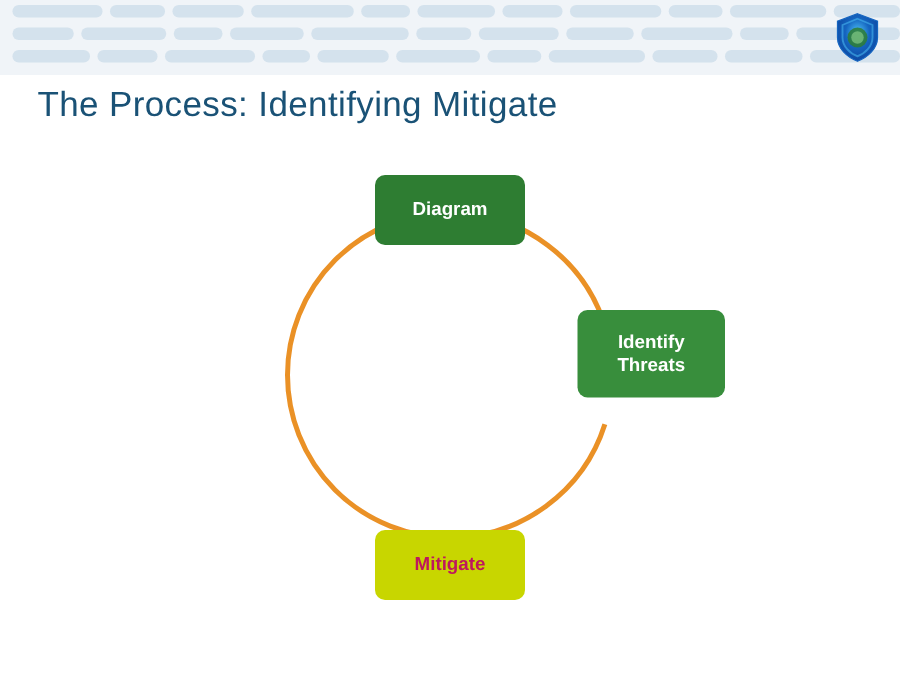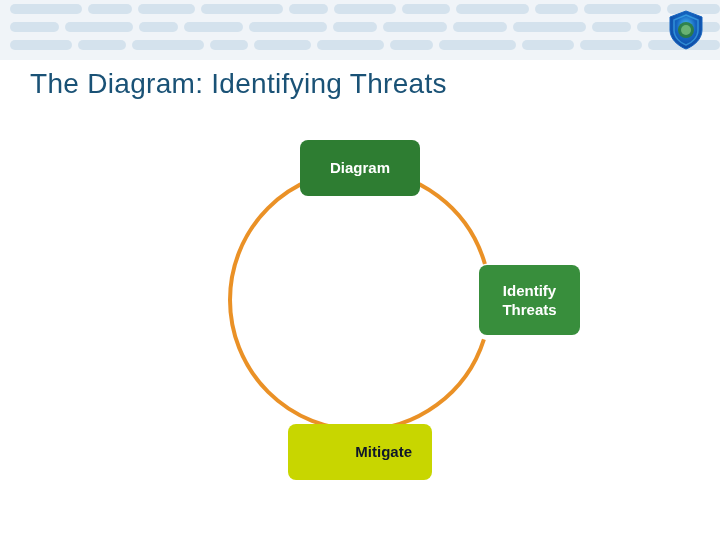--- a/index.html
+++ b/index.html
@@ -76,51 +76,50 @@
     .diagram-box {
       position: absolute;
       border-radius: 8px;
       display: flex;
       align-items: center;
       justify-content: center;
       text-align: center;
       font-weight: 600;
       font-size: 15px;
       color: #ffffff;
-      padding: 20px;
+      padding: 8px;
       line-height: 1.3;
       z-index: 10;
     }
 
     .box-diagram {
       width: 120px;
       height: 56px;
       background: #2e7d32;
       top: 30px;
       left: 50%;
       transform: translateX(-50%);
     }
 
     .box-identify {
-      width: 101px;
+      width: 118px;
       height: 70px;
       background: #388e3c;
-      top: 155px;
+      top: 138px;
       right: 0px;
     }
 
     .box-mitigate {
-      width: 144px;
+      width: 120px;
       height: 56px;
       background: #c8d600;
-      color: #0f172a;
+      color: #be185d;
       bottom: 30px;
       left: 50%;
       transform: translateX(-50%);
-      justify-content: flex-end;
     }
 
     .box-validate {
       width: 110px;
       height: 56px;
       background: #e67e00;
       top: 162px;
       left: 0px;
     }
 
@@ -191,21 +190,21 @@
     </defs>
     <path d="M22 3 L38 9 L38 22 C38 31 30 38 22 41 C14 38 6 31 6 22 L6 9 Z" fill="url(#shieldGrad)" stroke="#1565c0" stroke-width="1"></path>
 
     <path d="M22 7 L34 12 L34 22 C34 29 28 35 22 37 C16 35 10 29 10 22 L10 12 Z" fill="none" stroke="#4fc3f7" stroke-width="1.5" opacity="0.5"></path>
 
     <circle cx="22" cy="22" r="8" fill="#2e7d32" opacity="0.85"></circle>
     <circle cx="22" cy="22" r="5" fill="#81c784" opacity="0.7"></circle>
   </svg>
 </div>
 
-<h1 class="page-title">The Diagram: Identifying Threats</h1>
+<h1 class="page-title">The Process: Identifying Mitigate</h1>
 
 <div class="diagram-container">
 
   <svg class="circle-svg" viewBox="0 0 310 310" xmlns="http://www.w3.org/2000/svg">
     <defs>
       <marker id="arrowhead" markerWidth="8" markerHeight="6" refX="6" refY="3" orient="auto">
         <polygon points="0 0, 8 3, 0 6" fill="#e67e00"></polygon>
       </marker>
     </defs>
 

